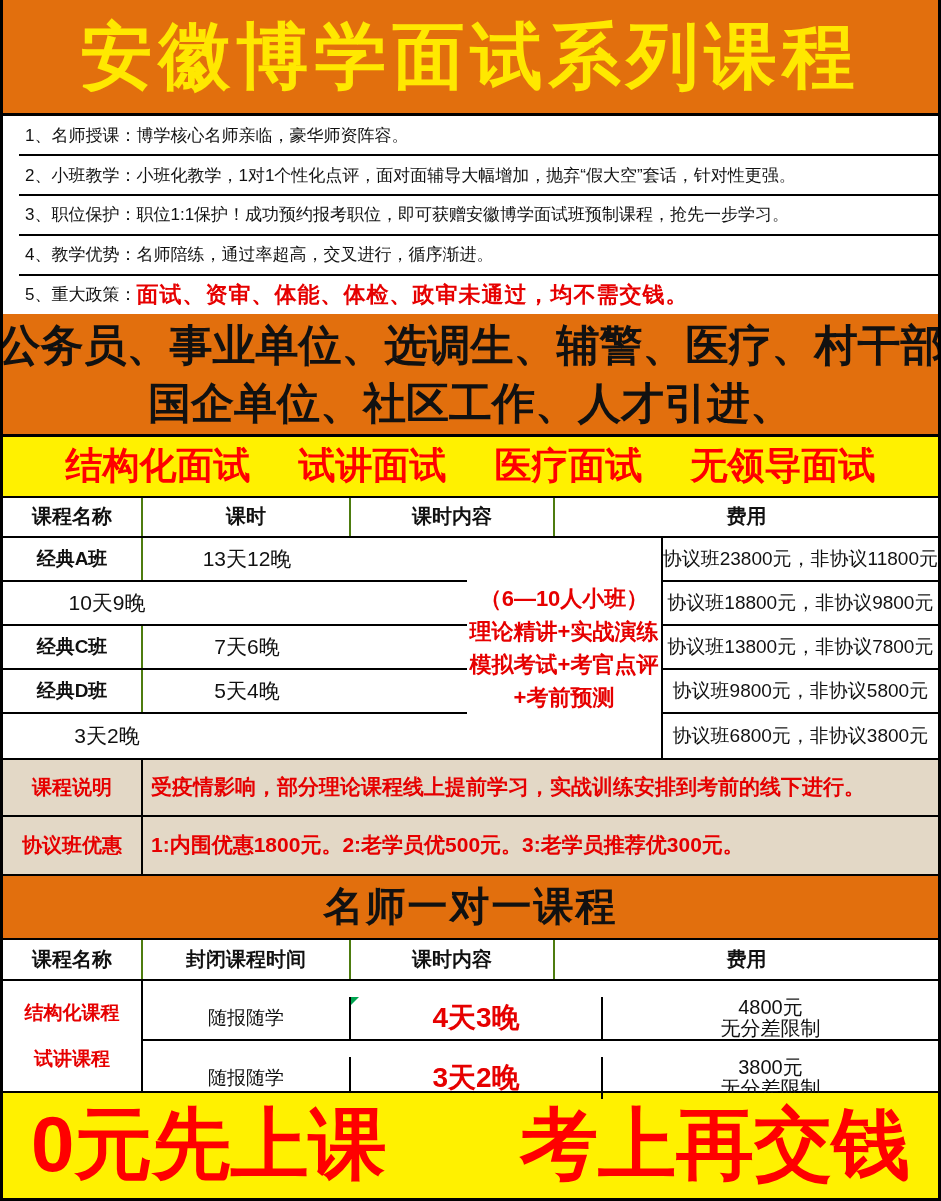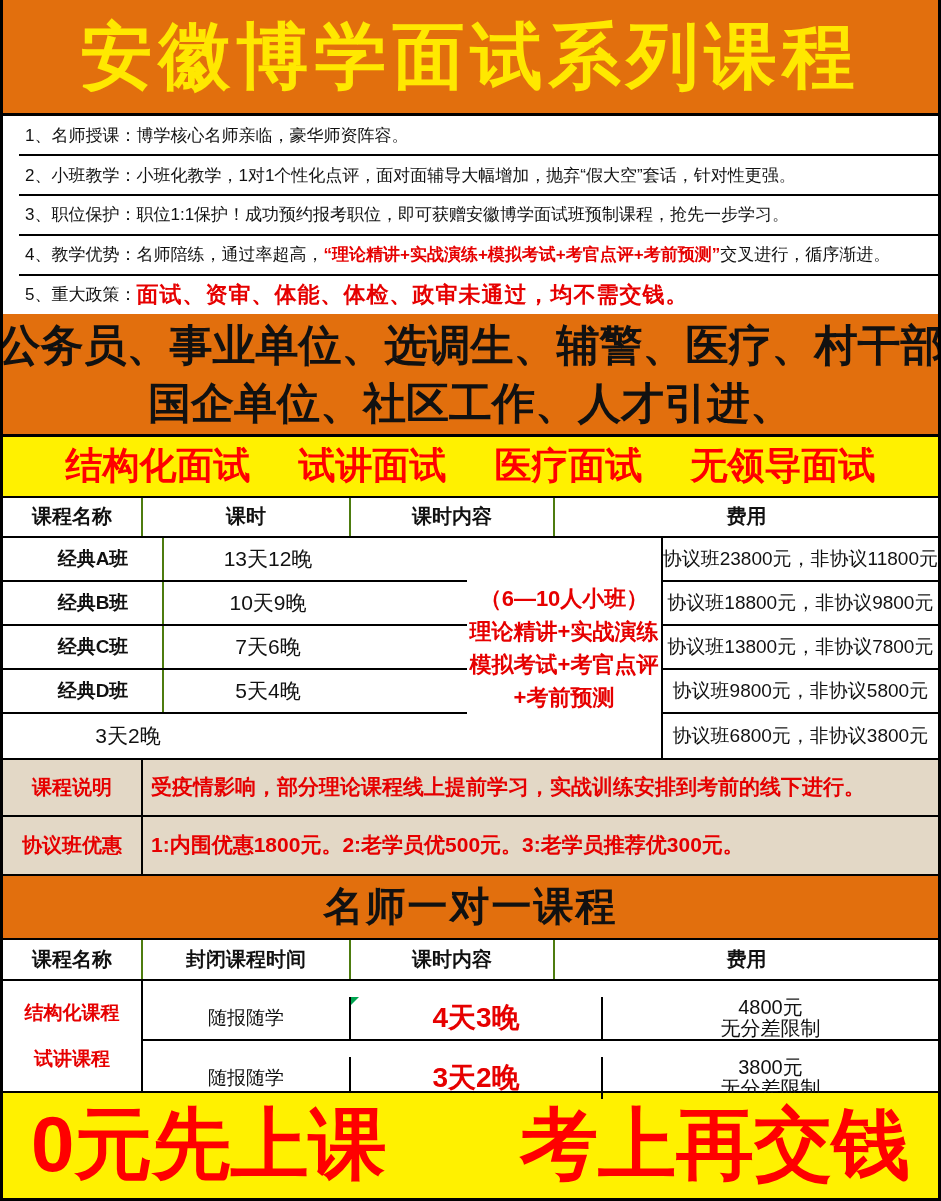--- a/index.html
+++ b/index.html
@@ -46,21 +46,21 @@
   .tcell {
     border-right:2px solid #4d7c0f; display:flex; align-items:center; justify-content:center;
     text-align:center; color:#111;
   }
   .tcell:last-child { border-right:none; }
   .c1 { width:140px; } .c2 { width:208px; } .c3 { width:204px; } .c4 { flex:1; }
   .th { font-weight:bold; font-size:20px; }
   .t1-head { height:40px; }
   .t1-body { display:flex; }
   .t1-left { display:flex; flex-direction:column; width:600px; }
-  .t1-row { display:flex; height:44px; border-bottom:2px solid #000;padding-left:21px; }
+  .t1-row { display:flex; height:44px; border-bottom:2px solid #000; }
   .t1-row:last-child { border-bottom:none; }
   .cls-name { font-weight:bold; font-size:19px; }
   .hours { font-size:21px; }
   .t1-content {
     width:252px; border-right:2px solid #000; display:flex; flex-direction:column;
     align-items:center; justify-content:center;
   }
   .t1-content div { color:#E60000; font-weight:bold; font-size:22px; line-height:33px; white-space:nowrap; }
   .t1-fees { flex:1; display:flex; flex-direction:column; }
   .fee-row {
@@ -129,21 +129,20 @@
       <span>1、名师授课：博学核心名师亲临，豪华师资阵容。</span>
     </div>
     <div class="feat-row">
       <span>2、小班教学：小班化教学，1对1个性化点评，面对面辅导大幅增加，抛弃“假大空”套话，针对性更强。</span>
     </div>
     <div class="feat-row">
       <span>3、职位保护：职位1:1保护！成功预约报考职位，即可获赠安徽博学面试班预制课程，抢先一步学习。</span>
     </div>
     <div class="feat-row">
       <span>4、教学优势：名师陪练，通过率超高，</span>
-      <span class="feat-hl">“理论精讲+实战演练+模拟考试+考官点评+考前预测”</span>
       <span>交叉进行，循序渐进。</span>
     </div>
     <div class="feat-row big">
       <span>5、重大政策：</span>
       <span class="feat-hl">面试、资审、体能、体检、政审未通过，均不需交钱。</span>
     </div>
   </div>
 
   <div class="aud">
     <div class="aud-line">公务员、事业单位、选调生、辅警、医疗、村干部</div>
@@ -164,21 +163,20 @@
       <div class="tcell c3 th">课时内容</div>
       <div class="tcell c4 th">费用</div>
     </div>
     <div class="t1-body">
       <div class="t1-left">
         <div class="t1-row">
           <div class="tcell c1 cls-name">经典A班</div>
           <div class="tcell c2 hours">13天12晚</div>
         </div>
         <div class="t1-row">
-          <div class="tcell c1 cls-name">经典B班</div>
           <div class="tcell c2 hours">10天9晚</div>
         </div>
         <div class="t1-row">
           <div class="tcell c1 cls-name">经典C班</div>
           <div class="tcell c2 hours">7天6晚</div>
         </div>
         <div class="t1-row">
           <div class="tcell c1 cls-name">经典D班</div>
           <div class="tcell c2 hours">5天4晚</div>
         </div>

